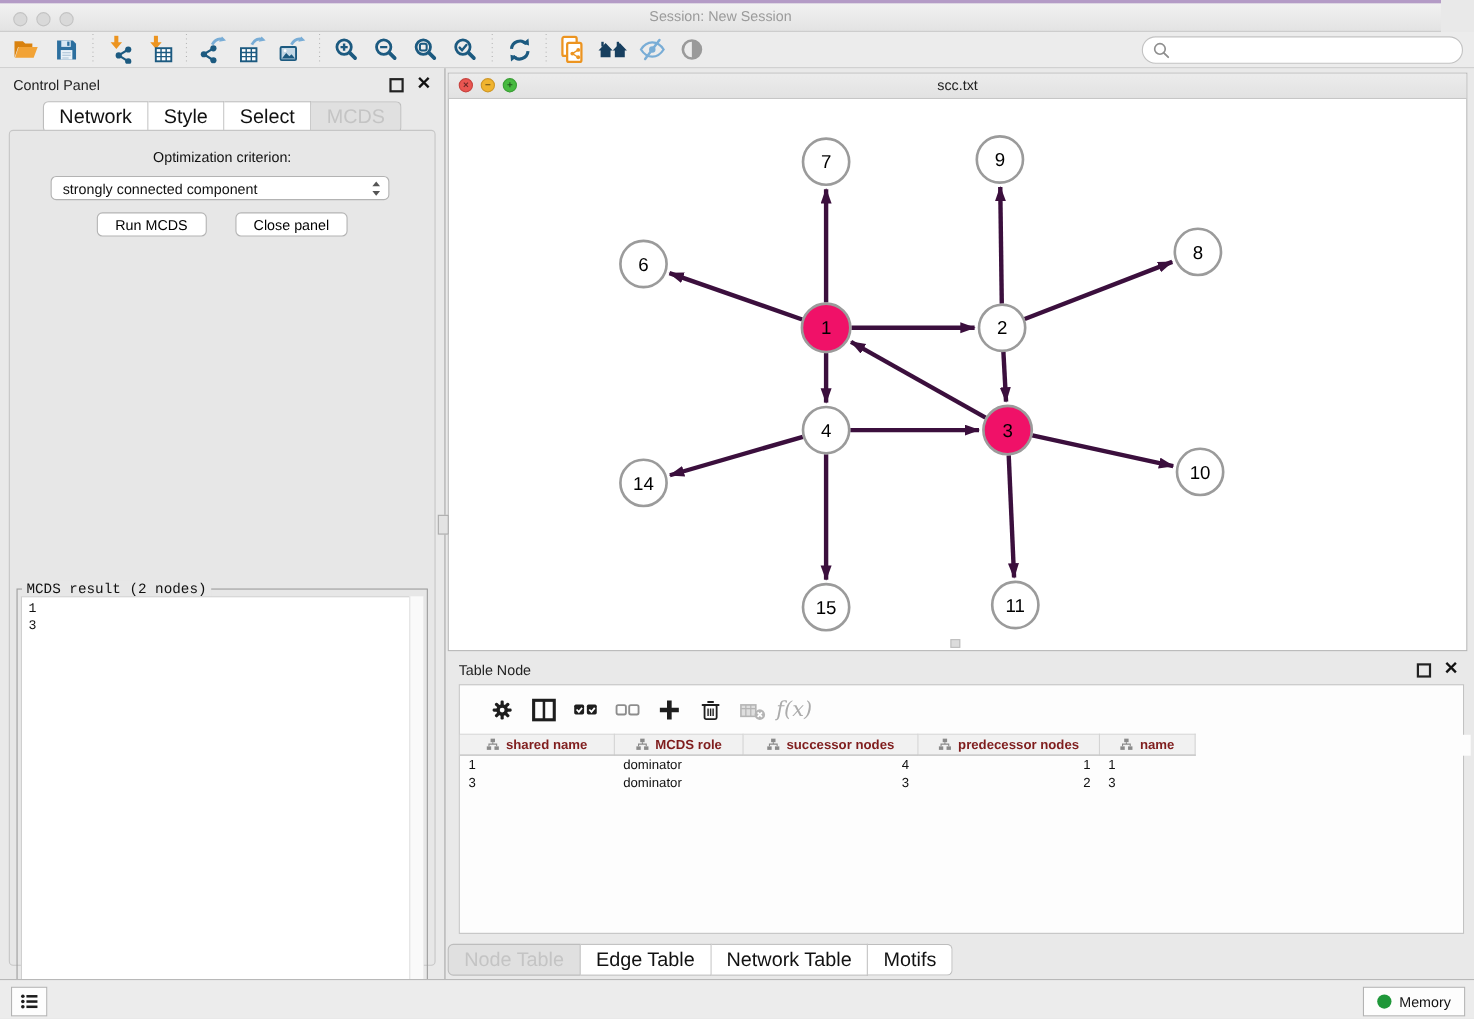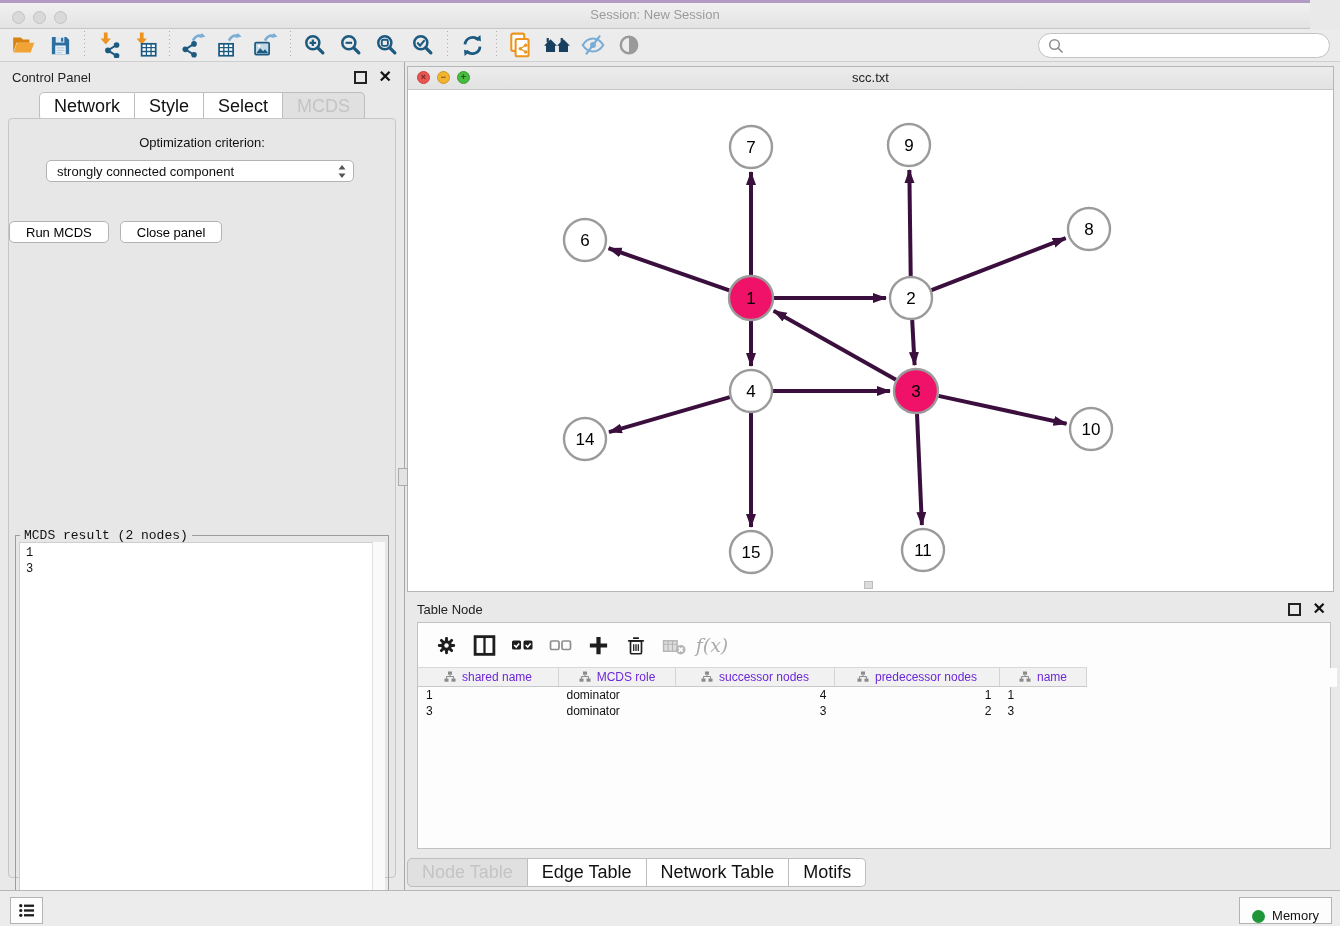--- a/index.html
+++ b/index.html
@@ -33,21 +33,21 @@
   .tab{font-size:18px;padding:3px 14px;background:#fff;border:1px solid #bdbdbd;border-left:none;cursor:default;}
   .tab:first-child{border-left:1px solid #bdbdbd;border-radius:5px 0 0 5px;}
   .tab:last-child{border-radius:0 5px 5px 0;}
   .tab.active{background:#e0e0e0;color:#c4c4c4;}
   #cp-content{position:absolute;left:8px;top:56px;width:388px;height:760px;background:#e7e7e7;
     border:1px solid #c6c6c6;border-radius:4px;box-sizing:border-box;}
   #opt-label{text-align:center;font-size:13px;margin-top:16px;}
   #opt-select{position:absolute;left:37px;top:41px;width:308px;height:22px;background:#fff;border:1px solid #b3b3b3;
     border-radius:5px;display:flex;align-items:center;padding:0 6px 0 10px;box-sizing:border-box;font-size:13px;cursor:default;}
   #opt-select .spacer{flex:1;}
-  .cp-buttons{position:absolute;left:0;top:74px;width:100%;display:flex;gap:11px;margin-top:28px;}
+  .cp-buttons{position:absolute;left:0;top:74px;width:100%;display:flex;justify-content:center;gap:26px;}
   .pushbtn{background:#fff;border:1px solid #b3b3b3;border-radius:5px;font-size:13px;height:22px;
     padding:0 16px;font-family:"Liberation Sans",sans-serif;cursor:default;}
   #result-group{position:absolute;left:6px;top:416px;width:372px;height:375px;border:1px solid #9d9d9d;font-family:Liberation Mono, monospace;}
   #result-title{position:absolute;left:4px;top:-8px;background:#e7e7e7;padding:0 4px;font-size:13px;}
   #result-box{position:absolute;left:3px;top:6px;right:3px;bottom:3px;background:#fff;border:1px solid #cfcfcf;
     font-size:12px;line-height:16px;padding:2px 0 0 6px;overflow:hidden;}
   #result-scroll{position:absolute;right:3px;top:6px;bottom:3px;width:12px;background:#fafafa;border-left:1px solid #e0e0e0;}
   
   #network-window{position:absolute;left:407px;top:66px;width:927px;height:526px;background:#fff;
     border:1px solid #b5b5b5;box-sizing:border-box;}
@@ -59,37 +59,37 @@
   .tl.red{background:#e95651;border:1px solid #c8423e;}
   .tl.yellow{background:#f0b42f;border:1px solid #cf9727;}
   .tl.green{background:#47ba40;border:1px solid #3a9e35;}
   #graph-svg{position:absolute;left:0;top:22px;}
   #net-grip{position:absolute;left:456px;bottom:2px;width:7px;height:6px;background:#dcdcdc;border:1px solid #bdbdbd;}
   .v-divider-grip{position:absolute;left:398px;top:468px;width:8px;height:16px;background:#e3e3e3;border:1px solid #ababab;z-index:5;}
   
   #table-panel{position:absolute;left:407px;top:594px;width:933px;height:296px;background:#e9e9e9;}
   #tp-container{position:absolute;left:10px;top:28px;width:914px;height:227px;background:#fdfdfd;
     border:1px solid #c2c2c2;box-sizing:border-box;}
-  #tp-toolbar{height:44px;display:flex;align-items:center;padding-left:10px;gap:2px;}
+  #tp-toolbar{height:44px;display:flex;align-items:center;padding-left:20px;gap:2px;}
   .tpbtn{width:36px;height:34px;display:flex;align-items:center;justify-content:center;cursor:default;}
   .fx{font-family:"DejaVu Serif","Liberation Serif",serif;font-style:italic;color:#ababab;font-size:19px;}
   #tp-table{width:100%;border-collapse:collapse;table-layout:fixed;}
   #tp-table th{background:#f1f1f1;border-top:1px solid #d8d8d8;border-bottom:1px solid #c9c9c9;border-right:1px solid #d4d4d4;
-    font-size:12px;font-weight:normal;color:#6d28d9;height:18px;padding:0;margin-top:14px;}
+    font-size:12px;font-weight:bold;color:#7f1d1d;height:18px;padding:0;margin-top:14px;}
   #tp-table th .th-inner{display:flex;align-items:center;justify-content:center;gap:6px;}
   #tp-table td{font-size:12px;height:16px;padding:0 8px;white-space:nowrap;overflow:hidden;}
   td.al-r{text-align:right;padding-right:16px;}
   td.pad-r24{padding-right:24px;}
   #tp-tabs{position:absolute;left:0;bottom:3px;width:100%;display:flex;justify-content:flex-start;}
   
   #statusbar{position:absolute;left:0;top:890px;width:1340px;height:36px;background:#ececec;border-top:1px solid #b8b8b8;box-sizing:border-box;}
   #list-button{position:absolute;left:10px;top:6px;width:31px;height:25px;background:#fdfdfd;border:1px solid #b3b3b3;
     display:flex;align-items:center;justify-content:center;cursor:default;}
   #memory-button{position:absolute;right:8px;top:6px;height:25px;background:#fdfdfd;border:1px solid #b3b3b3;
-    display:flex;align-items:flex-end;gap:7px;padding:0 12px;font-size:13px;cursor:default;}
+    display:flex;align-items:center;gap:7px;padding:0 12px;font-size:13px;cursor:default;}
   #memory-dot{width:13px;height:13px;border-radius:50%;background:#1f9739;}
 </style>
 </head>
 <body>
 
 <div id="titlebar">
   <div class="traffic-inactive">
     <div class="dot-gray"></div>
     <div class="dot-gray"></div>
     <div class="dot-gray"></div>

